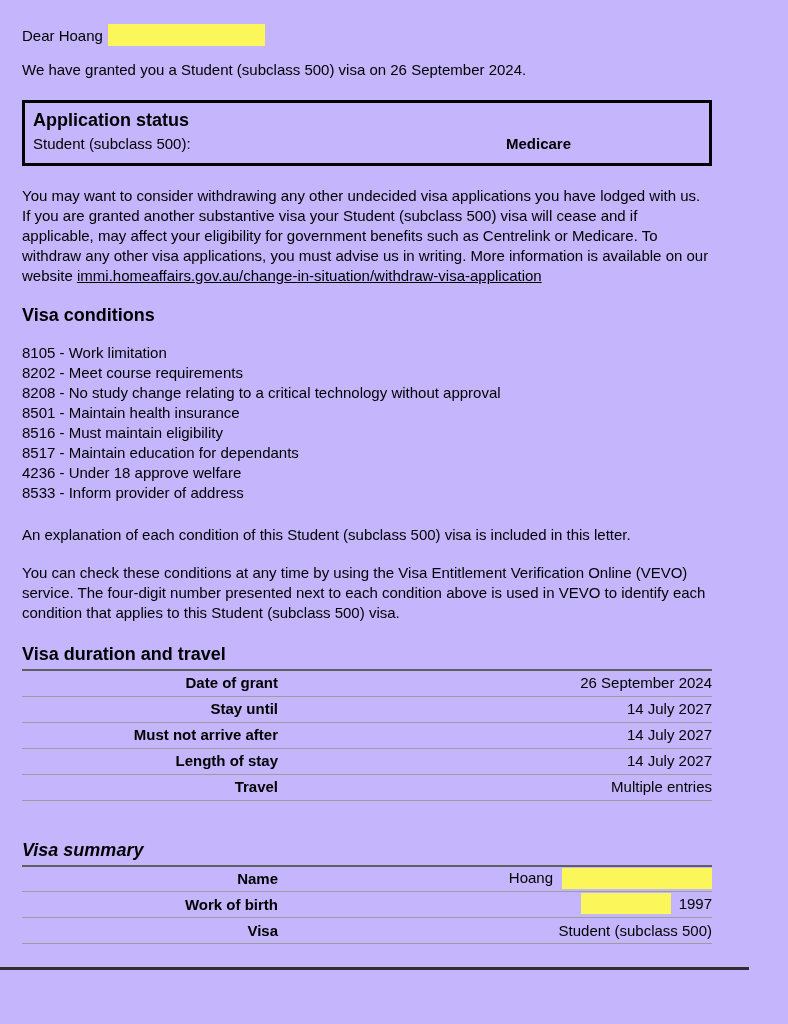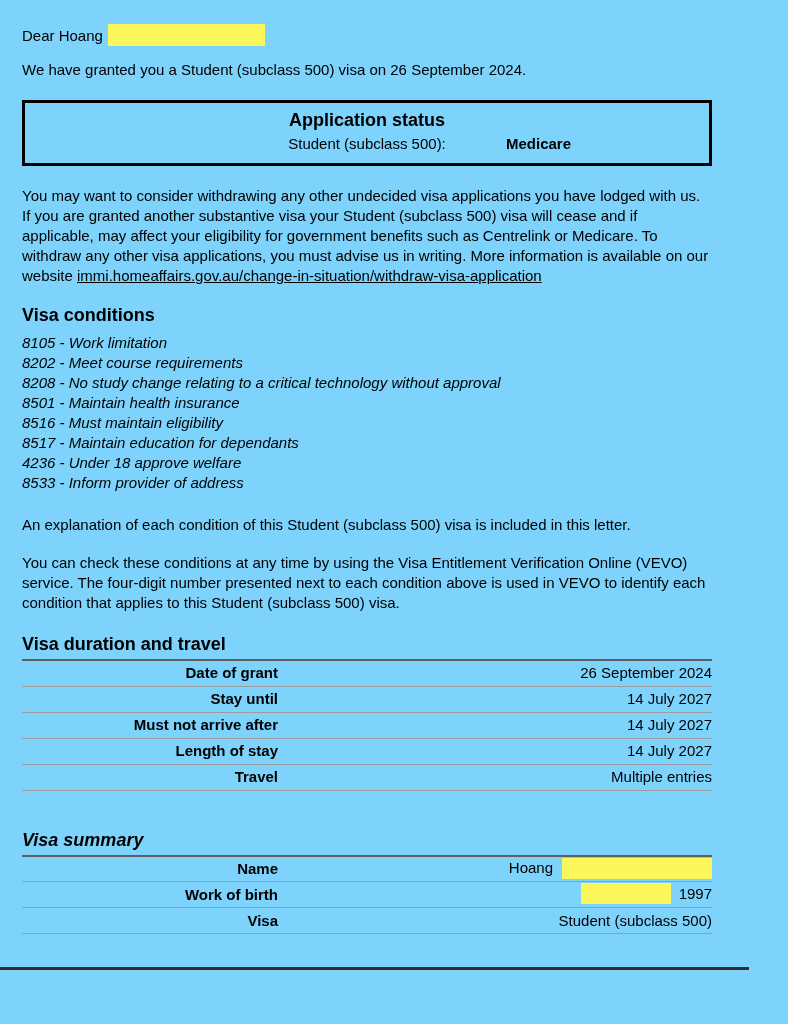--- a/index.html
+++ b/index.html
@@ -1,21 +1,21 @@
 <!DOCTYPE html>
 <html style="--redaction-color: #fbf65a; --text-color: #000000;"><head>
 <meta charset="utf-8">
 <style>
   * { box-sizing: border-box; }
   html, body { margin: 0; padding: 0; background: #ffffff; }
   .page {
     position: relative;
     width: 788px;
     height: 1024px;
-    background: #7dd3fc;
+    background: #c4b5fd;
     color: #000000;
     font-family: "Liberation Sans", sans-serif;
     overflow: hidden;
   }
   .content {
     padding: 24px 76px 0 22px;
     font-size: 15px;
     line-height: 20px;
   }
   .greeting { margin: 0; white-space: nowrap; }
@@ -25,38 +25,37 @@
     vertical-align: bottom;
   }
   .hl-greeting { width: 157px; height: 22px; margin-left: 5px; }
   .hl-name { width: 150px; height: 21px; margin-left: 9px; vertical-align: middle; transform: translateY(-1px); }
   .hl-dob { width: 90px; height: 21px; vertical-align: middle; transform: translateY(-1px); }
   .intro { margin: 14px 0 0; }
   .status-box {
     margin-top: 20px;
     border: 3px solid #000000;
     padding: 5px 8px 7px;
-    text-align: center;
   }
   .status-title { font-size: 18px; font-weight: bold; line-height: 24px; }
   .status-row { position: relative; line-height: 24px; }
   .status-value { position: absolute; left: 473px; top: 0; font-weight: bold; }
   .para { margin: 20px 0 0; }
   .para-explanation { margin-top: 22px; }
   .para-vevo { margin-top: 18px; }
   .doc-link { color: #000000; text-decoration: underline; cursor: pointer; }
   h2 {
     font-size: 18px;
     line-height: 22px;
     margin: 18px 0 0;
     font-weight: bold;
   }
   h2.h-duration { margin-top: 20px; }
   h2.h-summary { margin-top: 38px; font-style: italic; }
-  .conditions { margin-top: 7px; font-style: italic; }
+  .conditions { margin-top: 17px; }
   .condition-line { line-height: 20px; }
   table.info {
     margin-top: 4px;
     border-collapse: collapse;
     width: 690px;
     border-top: 2px solid #5f5f5f;
   }
   table.info tr { height: 26px; border-bottom: 1px solid #9c9c9c; text-align: right; }
   table.info td { padding: 0; vertical-align: middle; }
   td.lbl { font-weight: bold; width: 256px; }

